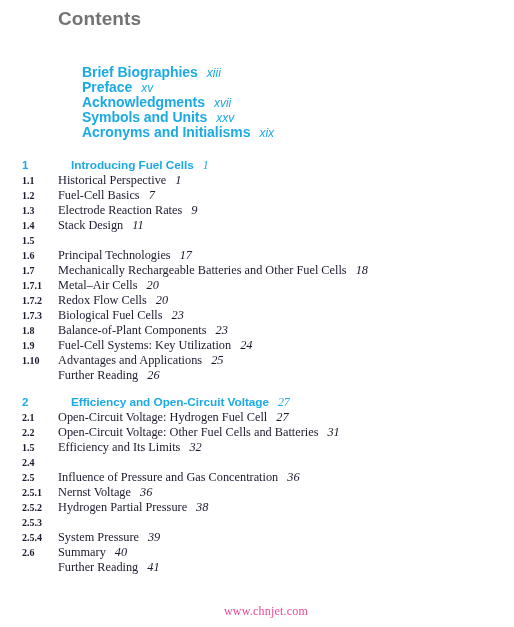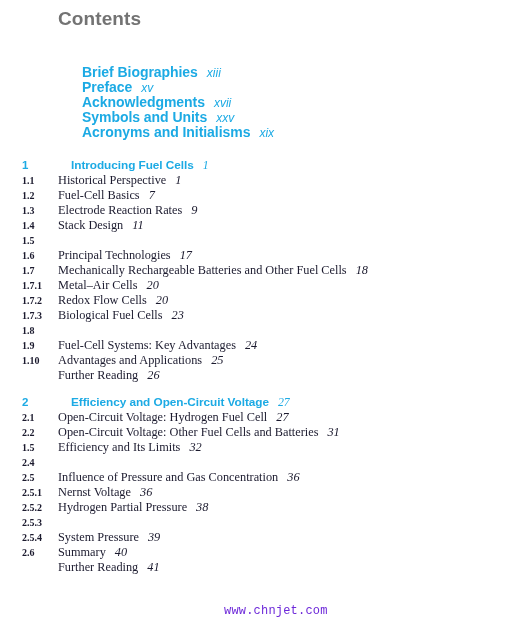--- a/index.html
+++ b/index.html
@@ -129,23 +129,23 @@
     font-weight: normal;
     font-size: 11.8px;
     color: #1CAAE4;
   }
 
   
   .watermark {
     position: absolute;
     left: 224px;
     top: 604px;
-    font-family: Liberation Mono, monospace;
+    font-family: Liberation Serif, serif;
     font-size: 12px;
-    color: #6d28d9;
+    color: #ec4899;
     letter-spacing: 0.2px;
     white-space: nowrap;
   }
 </style>
 </head>
 <body>
 
 <div class="page">
 
   <div class="toc-title">Contents</div>
@@ -198,24 +198,25 @@
         <div class="row">
           <span class="num">1.7.2</span>
           <span class="txt"><span>Redox Flow Cells</span><span class="pg">20</span></span>
         </div>
         <div class="row">
           <span class="num">1.7.3</span>
           <span class="txt"><span>Biological Fuel Cells</span><span class="pg">23</span></span>
         </div>
         <div class="row">
           <span class="num">1.8</span>
+          <span class="txt"><span>Balance-of-Plant Components</span><span class="pg">23</span></span>
         </div>
         <div class="row">
           <span class="num">1.9</span>
-          <span class="txt"><span>Fuel-Cell Systems: Key Advantages</span><span class="pg">24</span></span>
+          <span class="txt"><span>Fuel-Cell Systems: Key Utilization</span><span class="pg">24</span></span>
         </div>
         <div class="row">
           <span class="num">1.10</span>
           <span class="txt"><span>Advantages and Applications</span><span class="pg">25</span></span>
         </div>
         <div class="row nonum">
           <span class="txt"><span>Further Reading</span><span class="pg">26</span></span>
         </div>
       </div>
       <div class="chapter-block">

